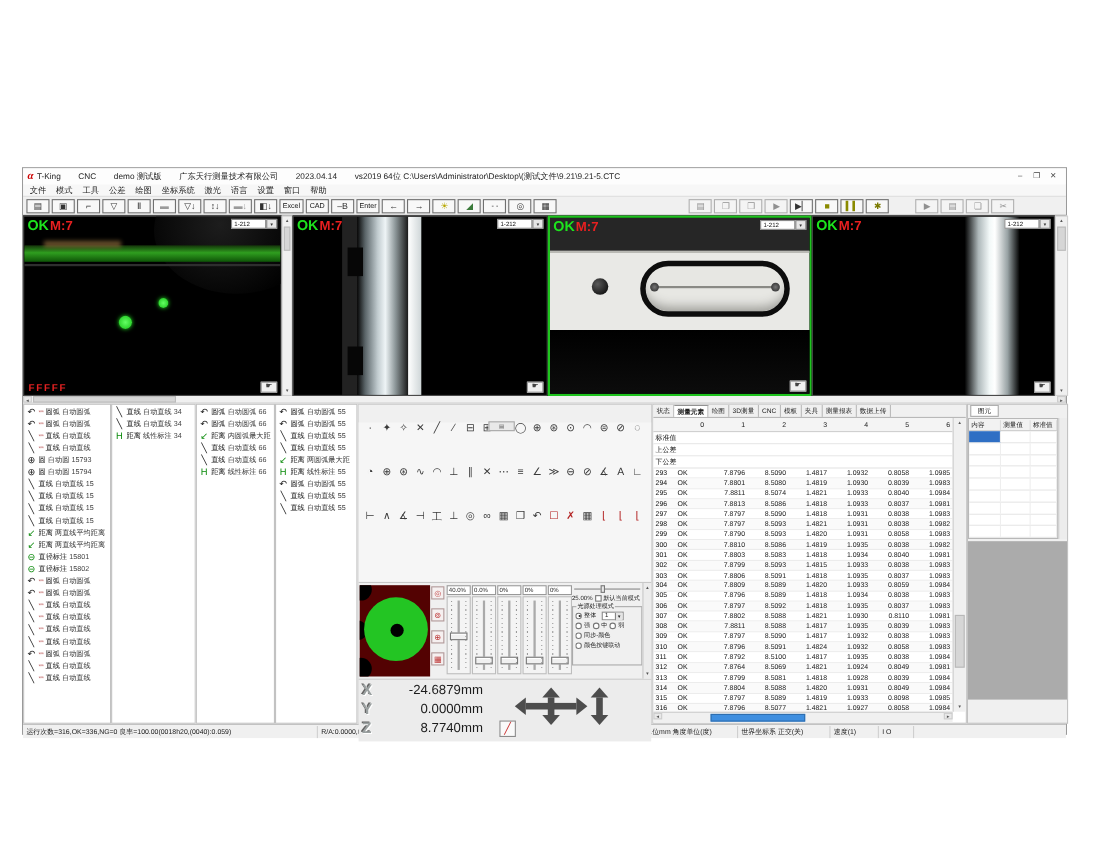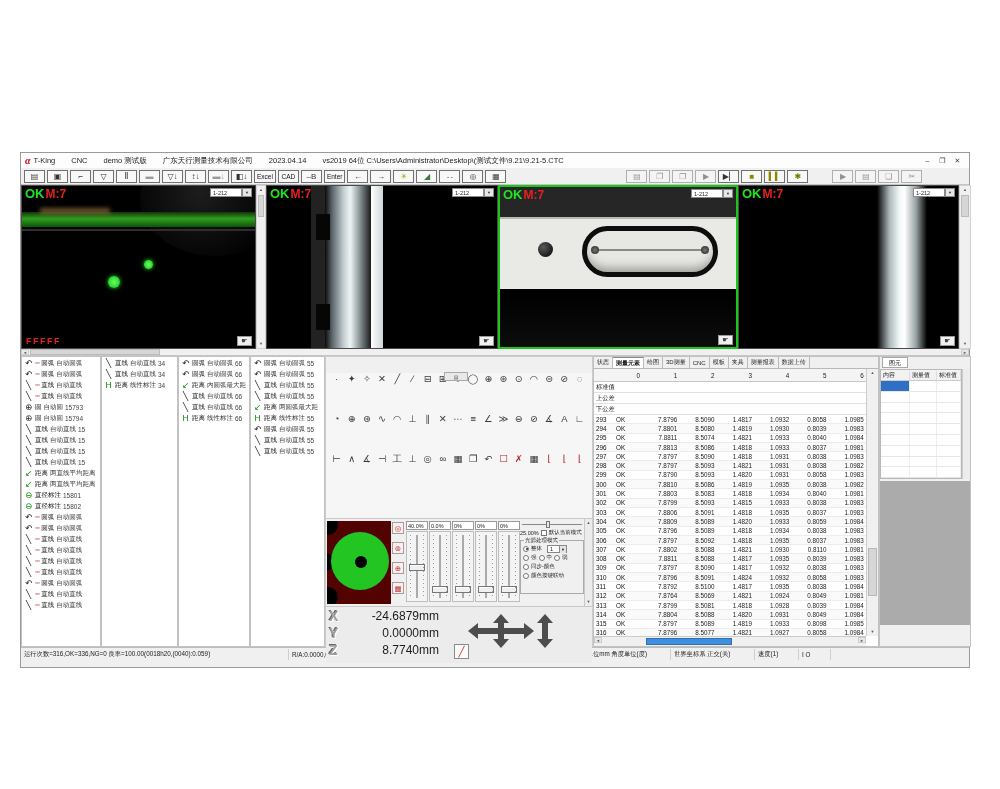--- a/index.html
+++ b/index.html
@@ -173,20 +173,33 @@
     <span class="tseg">广东天行测量技术有限公司</span>
     <span class="tseg">2023.04.14</span>
     <span class="tseg path">vs2019 64位  C:\Users\Administrator\Desktop\(测试文件\9.21\9.21-5.CTC</span>
     <span class="winbtns">
       <span class="wb1">–</span>
       <span class="wb1">❐</span>
       <span class="wb1">✕</span>
     </span>
   </div>
 
+  <div class="menubar">
+      <span class="mi">文件</span>
+      <span class="mi">模式</span>
+      <span class="mi">工具</span>
+      <span class="mi">公差</span>
+      <span class="mi">绘图</span>
+      <span class="mi">坐标系统</span>
+      <span class="mi">激光</span>
+      <span class="mi">语言</span>
+      <span class="mi">设置</span>
+      <span class="mi">窗口</span>
+      <span class="mi">帮助</span>
+    </div>
 
   <div class="toolbar">
     <span class="tgrp">
         <span class="tbtn">▤</span>
         <span class="tbtn">▣</span>
         <span class="tbtn">⌐</span>
         <span class="tbtn">▽</span>
         <span class="tbtn">Ⅱ</span>
         <span class="tbtn" style="color: rgb(154, 154, 154);">▬</span>
         <span class="tbtn">▽↓</span>

